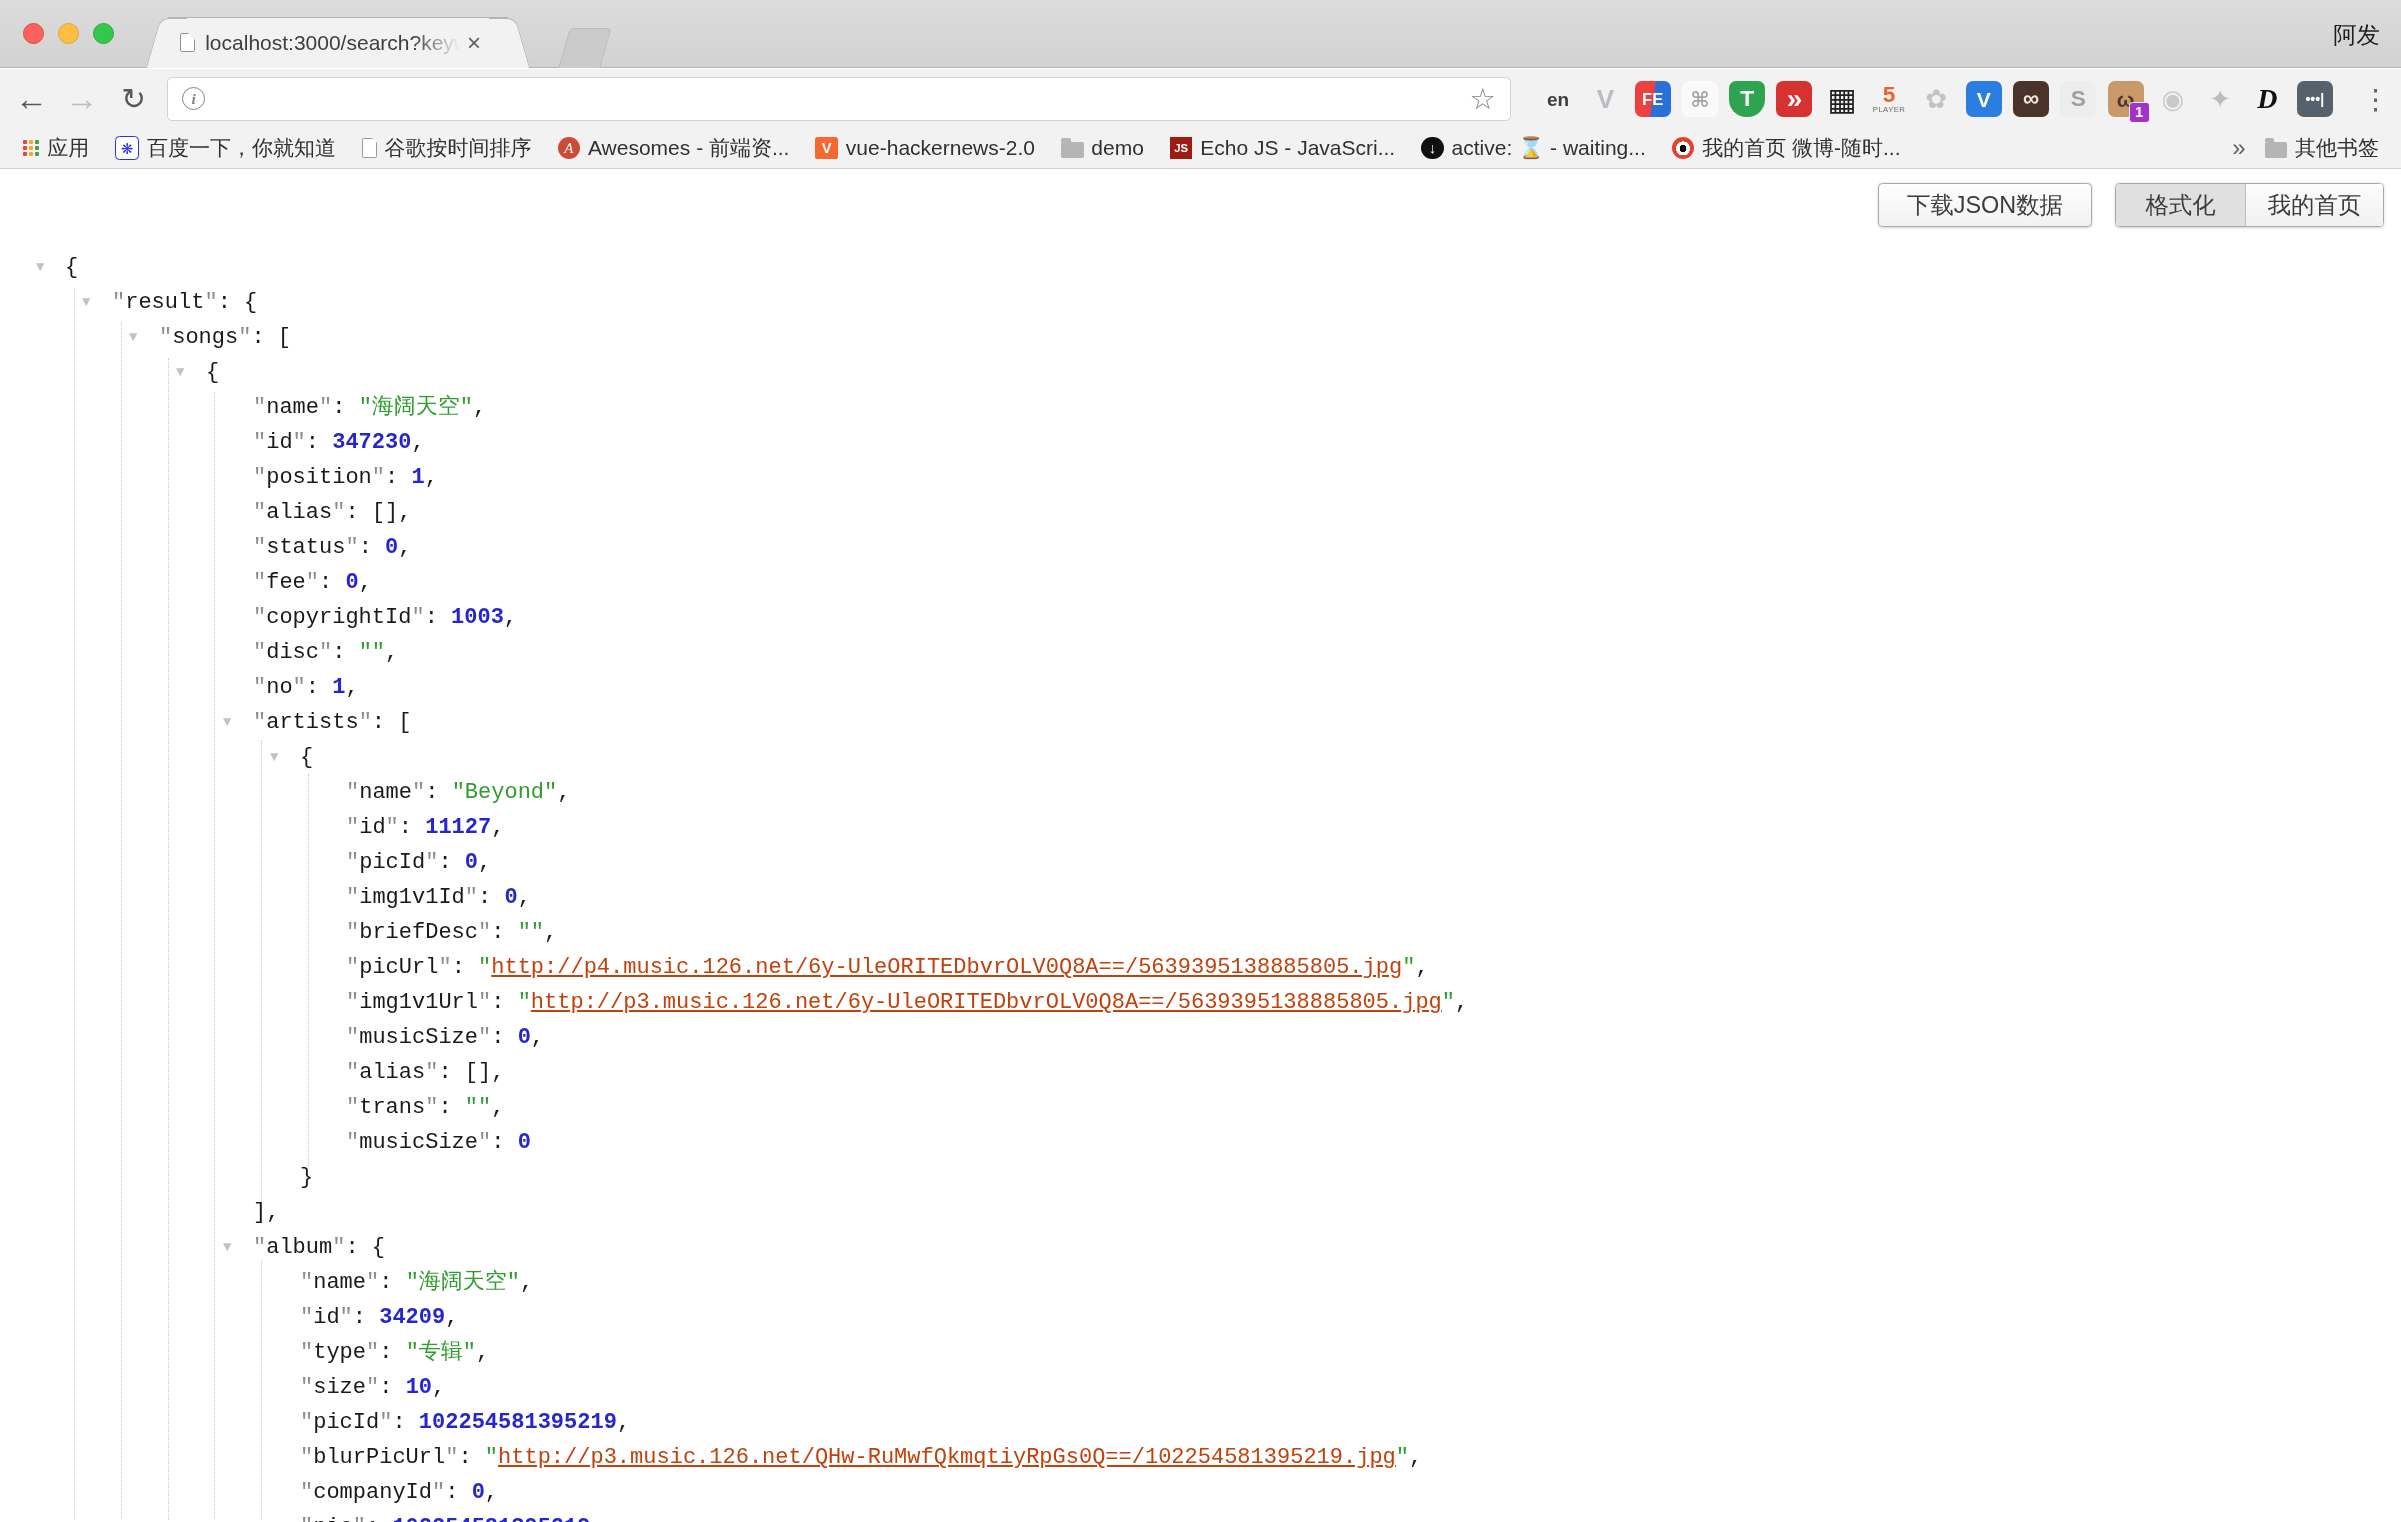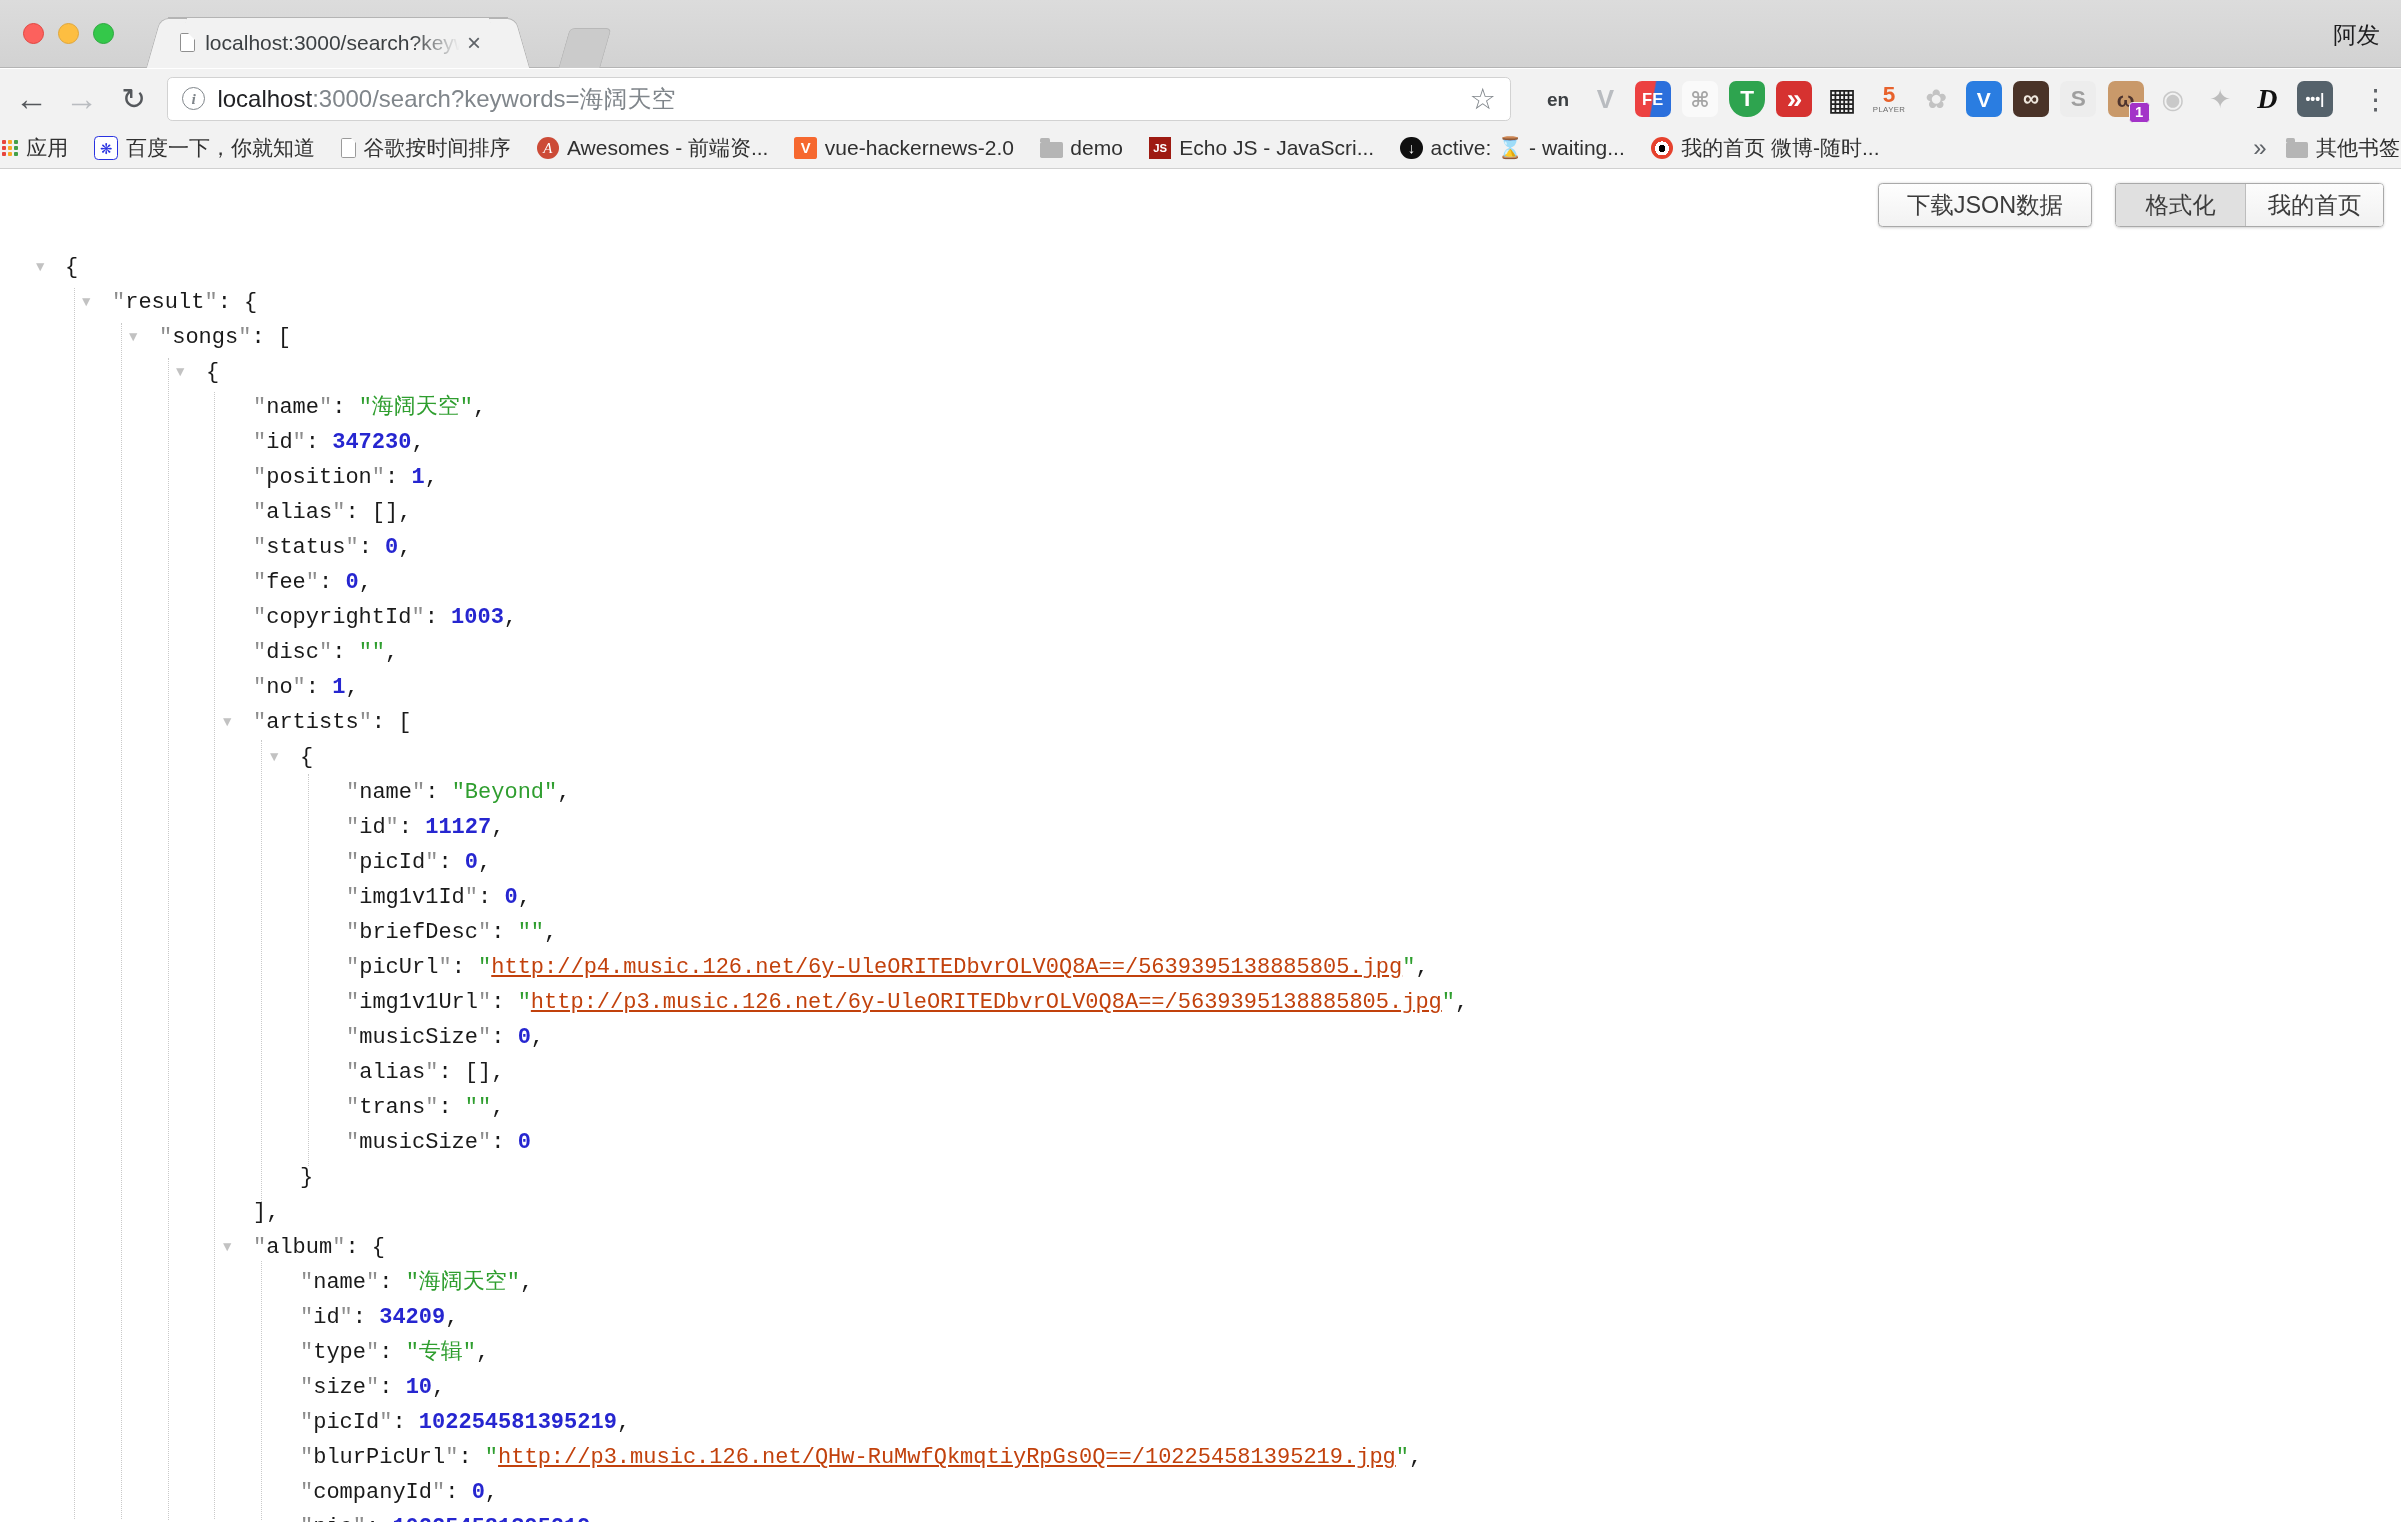--- a/index.html
+++ b/index.html
@@ -62,21 +62,21 @@
   .ext.shield { border-radius:7px 7px 17.4px 17.4px; }
   .ext .sub { font-size:7.8px; color:#6a6a6a; font-weight:normal; letter-spacing:0.4px; }
   .ext .badge { position:absolute; right:-6px; bottom:-6px; min-width:21px; height:21px; background:#a333c8;
                 color:#fff; font-size:14.8px; border-radius:3.5px; display:flex; align-items:center;
                 justify-content:center; border:1.7px solid #f2f2f2; font-weight:bold; }
   .menu-dots { position:absolute; right:7px; top:0; height:60px; width:35px; display:flex; align-items:center;
                justify-content:center; font-size:28px; color:#5f6368; letter-spacing:1.7px; }
 
   
   .bookmarks { position:absolute; top:128px; left:0; right:0; height:41px; background:#f2f2f2;
-               border-bottom:0.9px solid #d0d0d0; display:flex; align-items:center; padding:0 1px;
+               border-bottom:0.9px solid #d0d0d0; display:flex; align-items:center; padding:0 22px;
                gap:26px; font-size:21px; color:#303030; white-space:nowrap; }
   .bm-item { display:flex; align-items:center; gap:7.8px; flex:none; }
   .bm-right { margin-left:auto; display:flex; align-items:center; gap:19px; }
   .bm-overflow { font-size:24px; color:#5f6368; }
 
   
   .apps-grid-icon { width:17.4px; height:17.4px; position:relative; flex:none; }
   .apps-grid-icon i { position:absolute; top:0.9px; left:0.9px; width:4.3px; height:4.3px; border-radius:0.9px;
                       background:#e8453c; box-shadow:6px 0 #f9a825, 12px 0 #43a047,
                       0 6px #e8453c, 6px 6px #f9a825, 12px 6px #43a047,
@@ -150,21 +150,20 @@
     <div class="newtab"></div>
     <div class="profile">阿发</div>
   </div>
 
   <div class="toolbar">
     <div class="navbtn" style="left:8.7px">←</div>
     <div class="navbtn fwd" style="left:59px">→</div>
     <div class="navbtn reload" style="left:111px">↻</div>
     <div class="addressbar">
       <span class="info-icon">i</span>
-      <span class="url"><span class="host">localhost</span><span class="rest">:3000/search?keywords=海阔天空</span></span>
       <span class="star-btn">☆</span>
     </div>
     <div class="extensions" id="extensions">
         <div class="ext" style="background: none; color: rgb(60, 64, 67); font-size: 19px;">
           <span>en</span>
         </div>
         <div class="ext" style="background: none; color: rgb(185, 188, 192); font-size: 26px;">
           <span>V</span>
         </div>
         <div class="ext" style="background: linear-gradient(100deg, rgb(236, 65, 65) 48%, rgb(43, 111, 220) 52%); color: rgb(255, 255, 255); font-size: 16.5px;">

